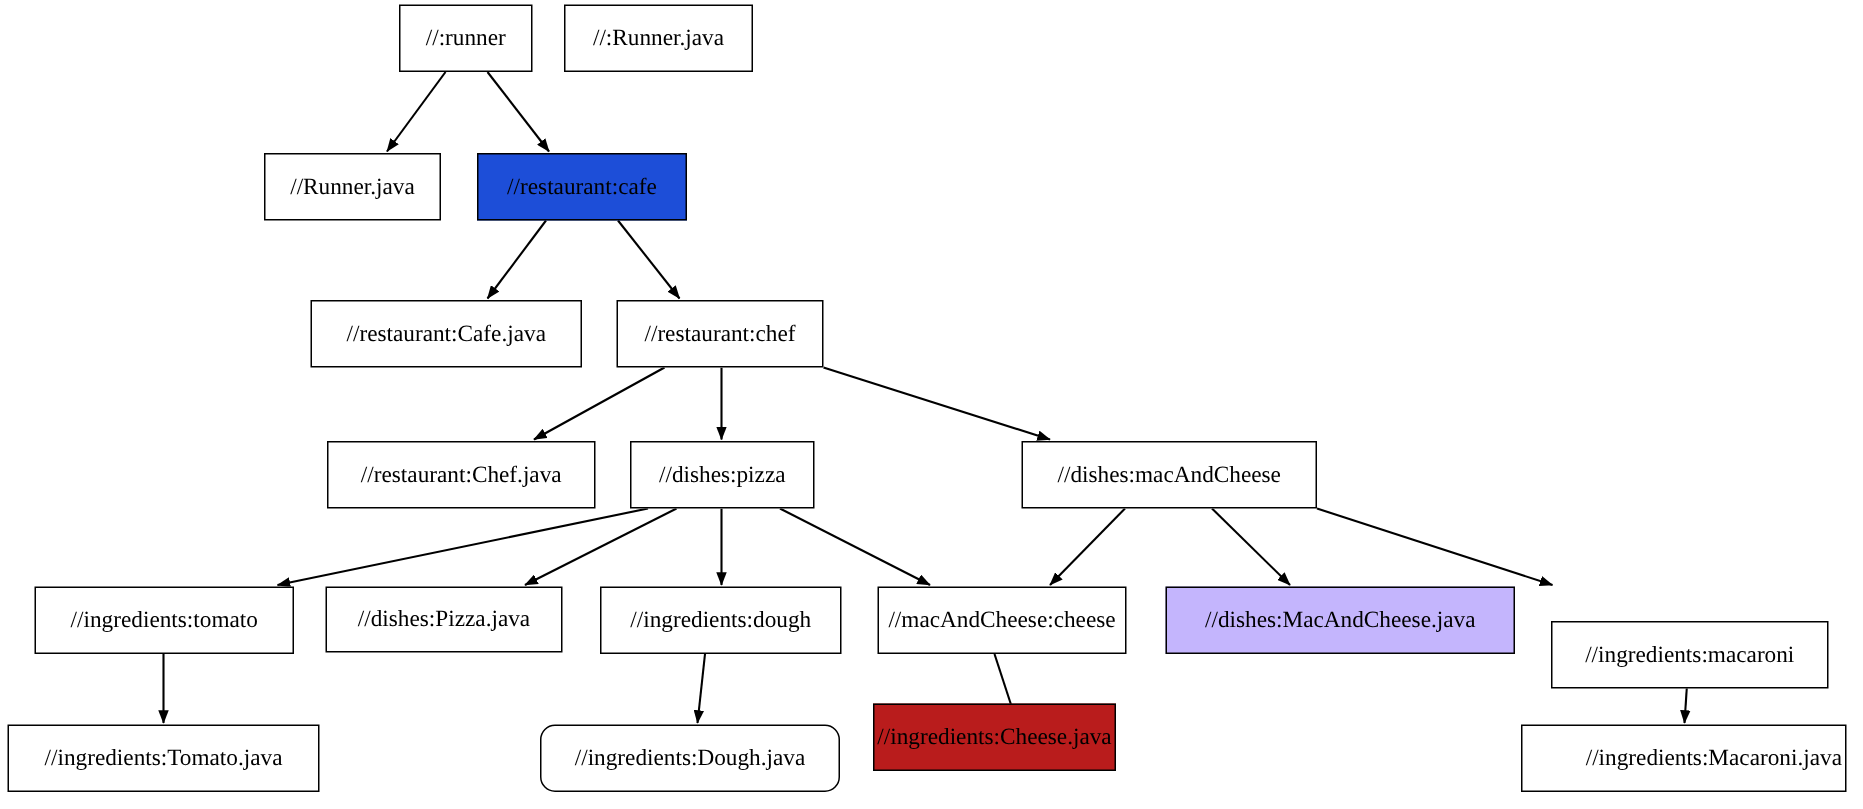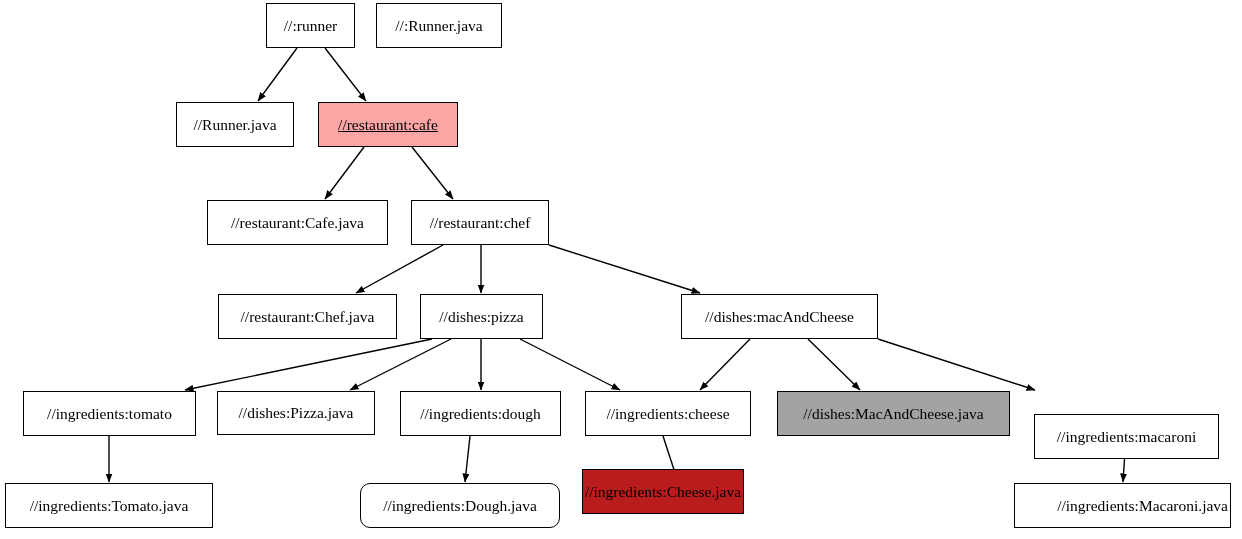--- a/index.html
+++ b/index.html
@@ -79,21 +79,21 @@
   <div id="node-group">
       <div class="graph-node" style="left: 266px; top: 3px; width: 89px; height: 45px; border-color: rgb(0, 0, 0); background: rgb(255, 255, 255);">
         <span class="node-label">//:runner</span>
       </div>
       <div class="graph-node" style="left: 376px; top: 3px; width: 126px; height: 45px; border-color: rgb(0, 0, 0); background: rgb(255, 255, 255);">
         <span class="node-label">//:Runner.java</span>
       </div>
       <div class="graph-node" style="left: 176px; top: 102px; width: 118px; height: 45px; border-color: rgb(0, 0, 0); background: rgb(255, 255, 255);">
         <span class="node-label">//Runner.java</span>
       </div>
-      <div class="graph-node" style="left: 318px; top: 102px; width: 140px; height: 45px; border-color: rgb(0, 0, 0); background: #fca5a5; text-decoration: underline;">
+      <div class="graph-node" style="left: 318px; top: 102px; width: 140px; height: 45px; border-color: rgb(0, 0, 0); background: #1d4ed8;">
         <span class="node-label">//restaurant:cafe</span>
       </div>
       <div class="graph-node" style="left: 207px; top: 200px; width: 181px; height: 45px; border-color: rgb(0, 0, 0); background: rgb(255, 255, 255);">
         <span class="node-label">//restaurant:Cafe.java</span>
       </div>
       <div class="graph-node" style="left: 411px; top: 200px; width: 138px; height: 45px; border-color: rgb(0, 0, 0); background: rgb(255, 255, 255);">
         <span class="node-label">//restaurant:chef</span>
       </div>
       <div class="graph-node" style="left: 218px; top: 294px; width: 179px; height: 45px; border-color: rgb(0, 0, 0); background: rgb(255, 255, 255);">
         <span class="node-label">//restaurant:Chef.java</span>
@@ -107,23 +107,23 @@
       <div class="graph-node" style="left: 23px; top: 391px; width: 173px; height: 45px; border-color: rgb(0, 0, 0); background: rgb(255, 255, 255);">
         <span class="node-label">//ingredients:tomato</span>
       </div>
       <div class="graph-node" style="left: 217px; top: 391px; width: 158px; height: 44px; border-color: rgb(0, 0, 0); background: rgb(255, 255, 255);">
         <span class="node-label">//dishes:Pizza.java</span>
       </div>
       <div class="graph-node" style="left: 400px; top: 391px; width: 161px; height: 45px; border-color: rgb(0, 0, 0); background: rgb(255, 255, 255);">
         <span class="node-label">//ingredients:dough</span>
       </div>
       <div class="graph-node" style="left: 585px; top: 391px; width: 166px; height: 45px; border-color: rgb(0, 0, 0); background: rgb(255, 255, 255);">
-        <span class="node-label">//ingredients:cheese</span>
+        <span class="node-label">//macAndCheese:cheese</span>
       </div>
-      <div class="graph-node" style="left: 777px; top: 391px; width: 233px; height: 45px; border-color: rgb(0, 0, 0); background: #a3a3a3; text-align: right;">
+      <div class="graph-node" style="left: 777px; top: 391px; width: 233px; height: 45px; border-color: rgb(0, 0, 0); background: #c4b5fd; text-align: right;">
         <span class="node-label">//dishes:MacAndCheese.java</span>
       </div>
       <div class="graph-node" style="left: 1034px; top: 414px; width: 185px; height: 45px; border-color: rgb(0, 0, 0); background: rgb(255, 255, 255);">
         <span class="node-label">//ingredients:macaroni</span>
       </div>
       <div class="graph-node" style="left: 5px; top: 483px; width: 208px; height: 45px; border-color: rgb(0, 0, 0); background: rgb(255, 255, 255);">
         <span class="node-label">//ingredients:Tomato.java</span>
       </div>
       <div class="graph-node" style="left: 360px; top: 483px; width: 200px; height: 45px; border-color: rgb(0, 0, 0); background: rgb(255, 255, 255); border-radius: 10px;">
         <span class="node-label">//ingredients:Dough.java</span>

